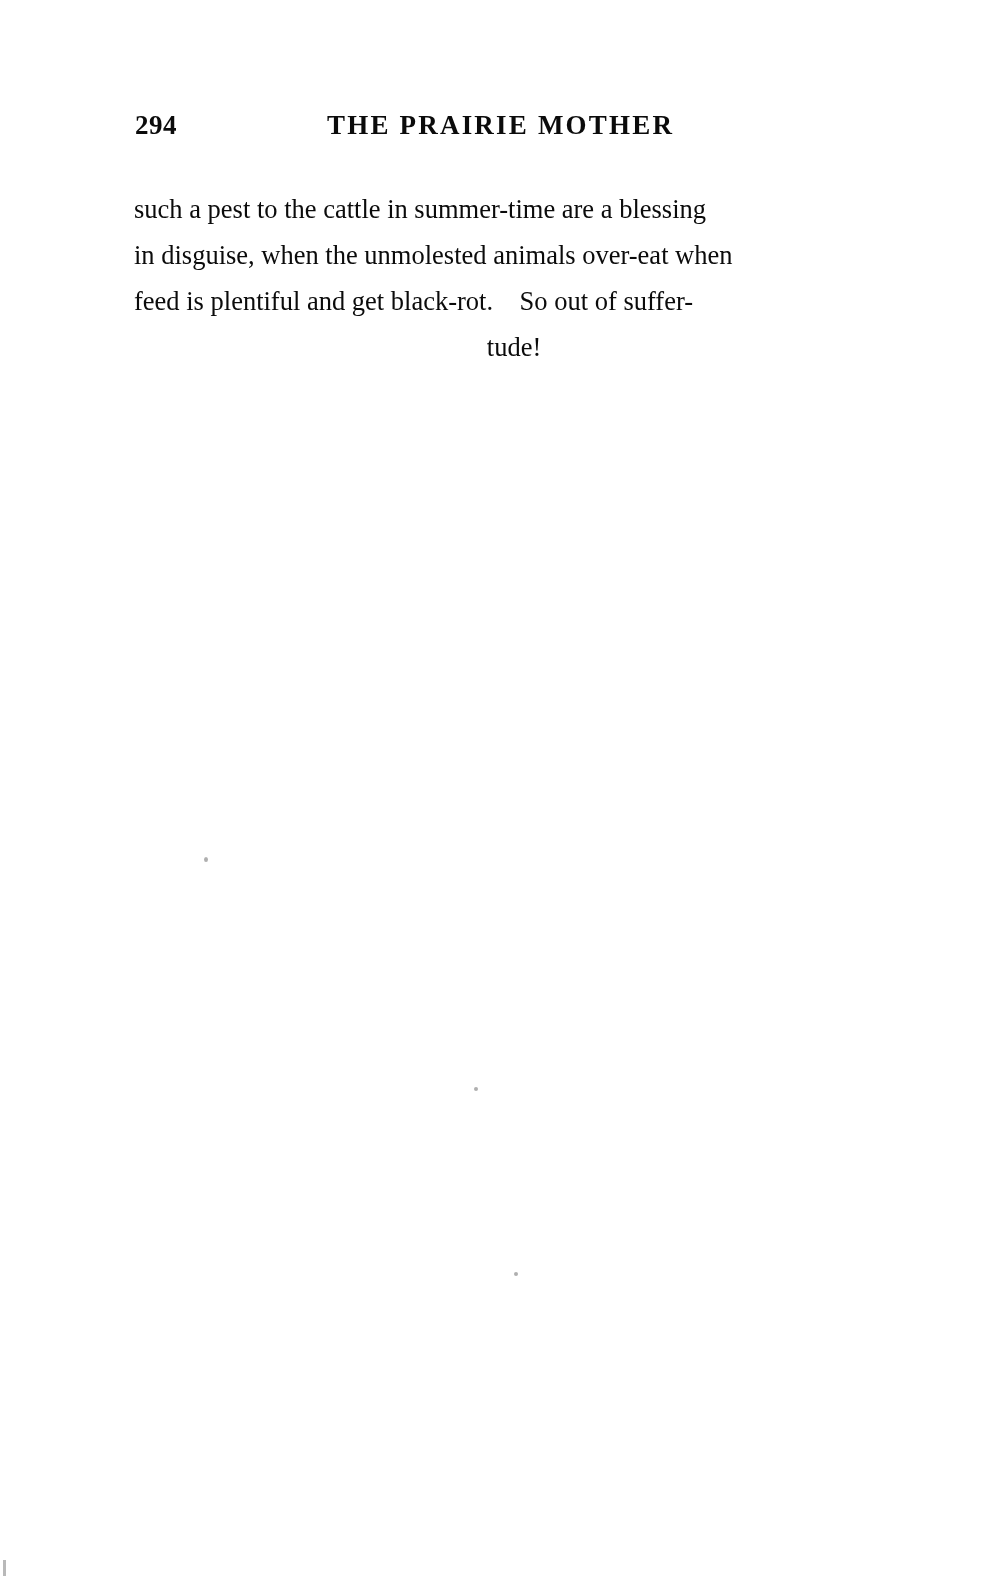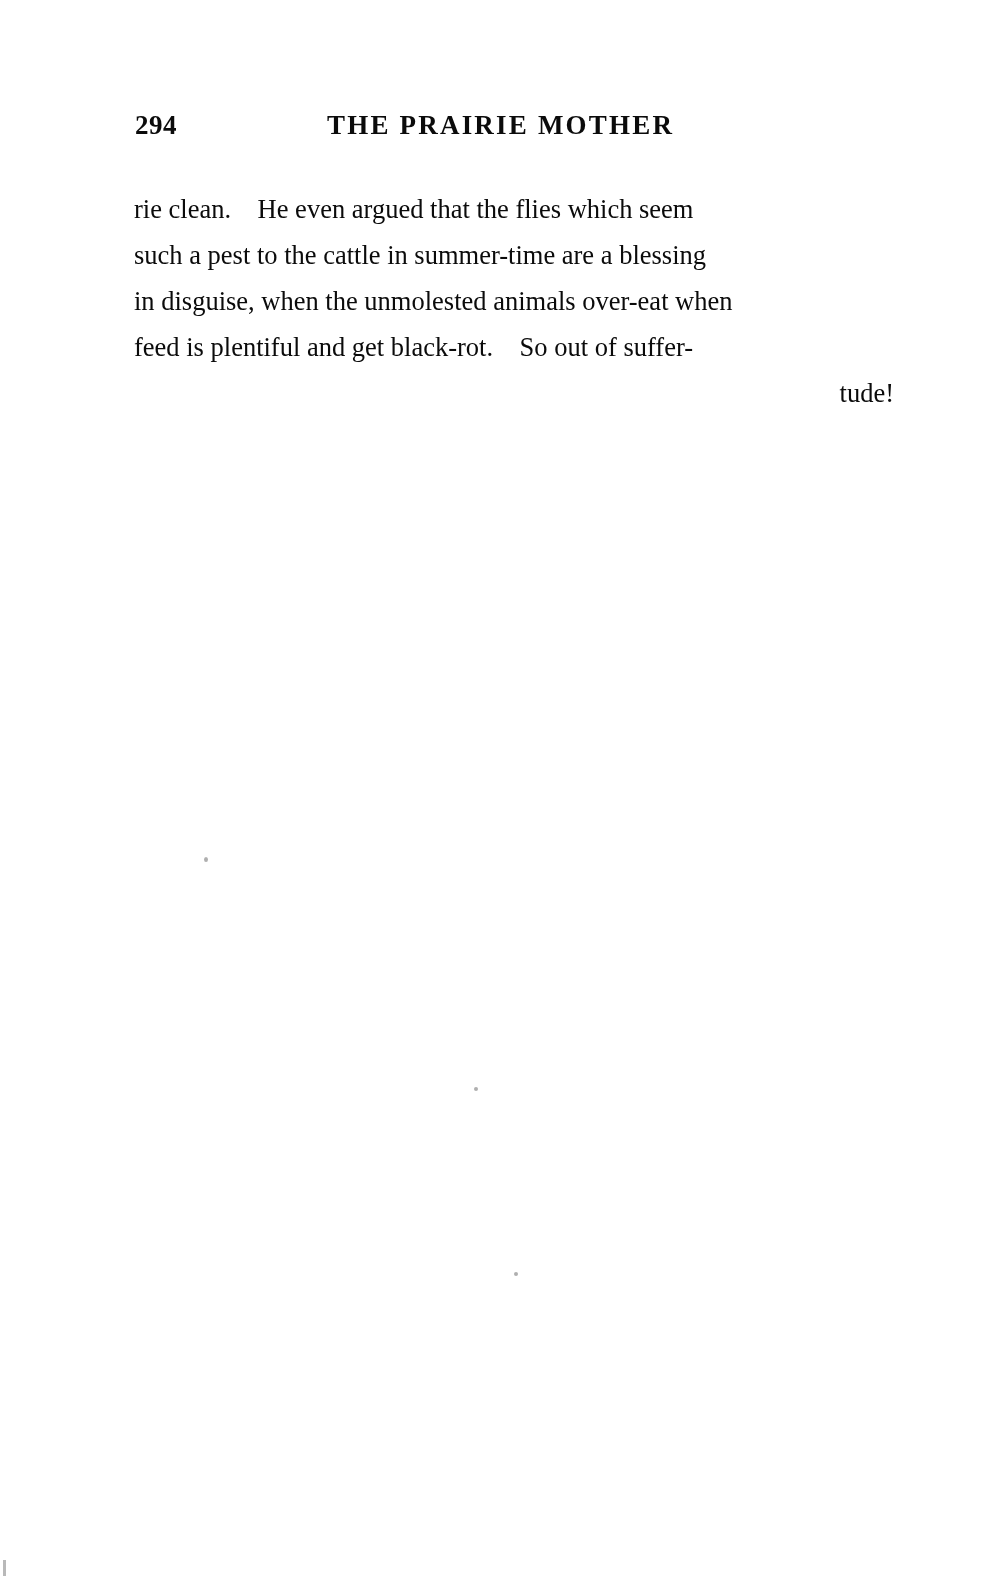--- a/index.html
+++ b/index.html
@@ -51,21 +51,21 @@
     width: 760px;
     font-size: 26.5px;
     line-height: 46px;
     text-align: justify;
     font-family: "Liberation Serif", serif;
   }
   .body-text p {
     margin: 0;
   }
   .body-text .lastline {
-    text-align: right;
+    text-align: center;
   }
   
   .speck {
     position: absolute;
     background: #6e6e6e;
     border-radius: 50%;
     opacity: 0.55;
   }
   .speck-a { left: 204px; top: 857px; width: 4px; height: 5px; }
   .speck-b { left: 474px; top: 1087px; width: 4px; height: 4px; }
@@ -84,21 +84,20 @@
 <body style="background: rgb(255, 255, 255); color: rgb(11, 11, 11);">
 
 <div class="page">
 
   <div class="header">
     <span class="folio">294</span>
     <span class="running-title">THE PRAIRIE MOTHER</span>
   </div>
 
   <div class="body-text">
-    <p>rie clean. He even argued that the flies which seem</p>
     <p>such a pest to the cattle in summer-time are a blessing</p>
     <p>in disguise, when the unmolested animals over-eat when</p>
     <p>feed is plentiful and get black-rot. So out of suffer-</p>
     <p class="lastline">tude!</p>
   </div>
 
   <span class="speck speck-a"></span>
   <span class="speck speck-b"></span>
   <span class="speck speck-c"></span>
   <span class="edge-mark"></span>

